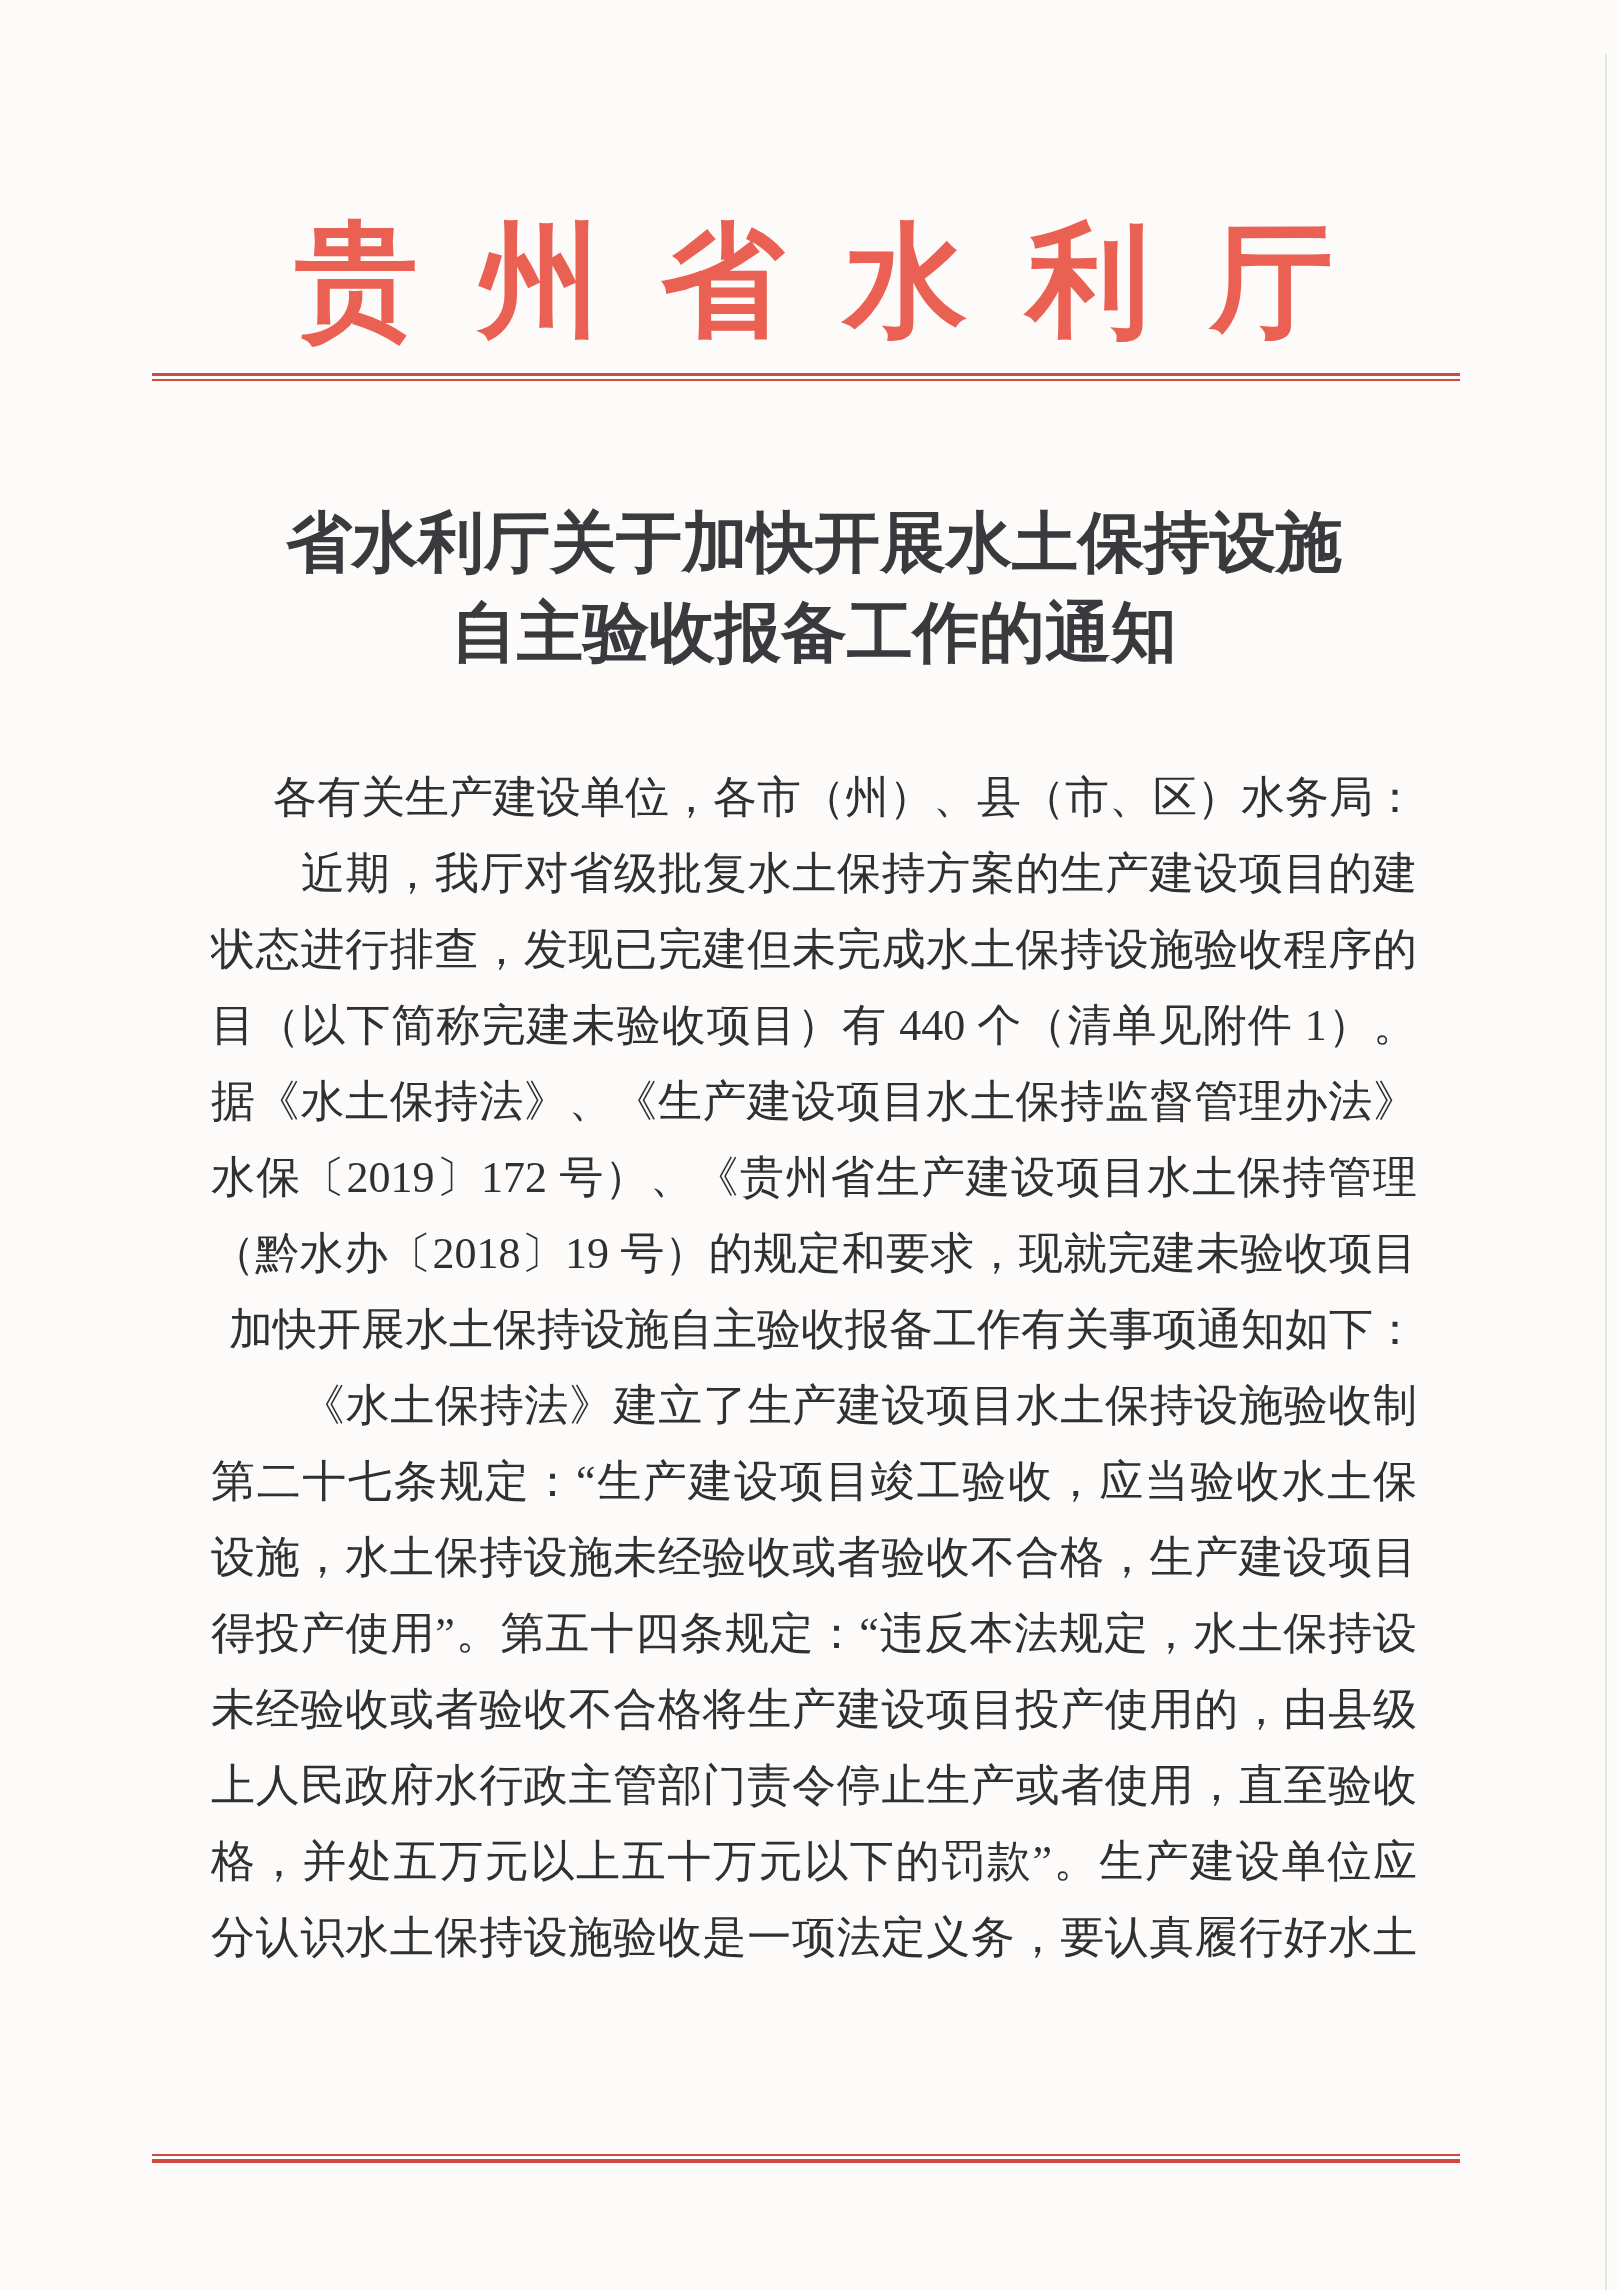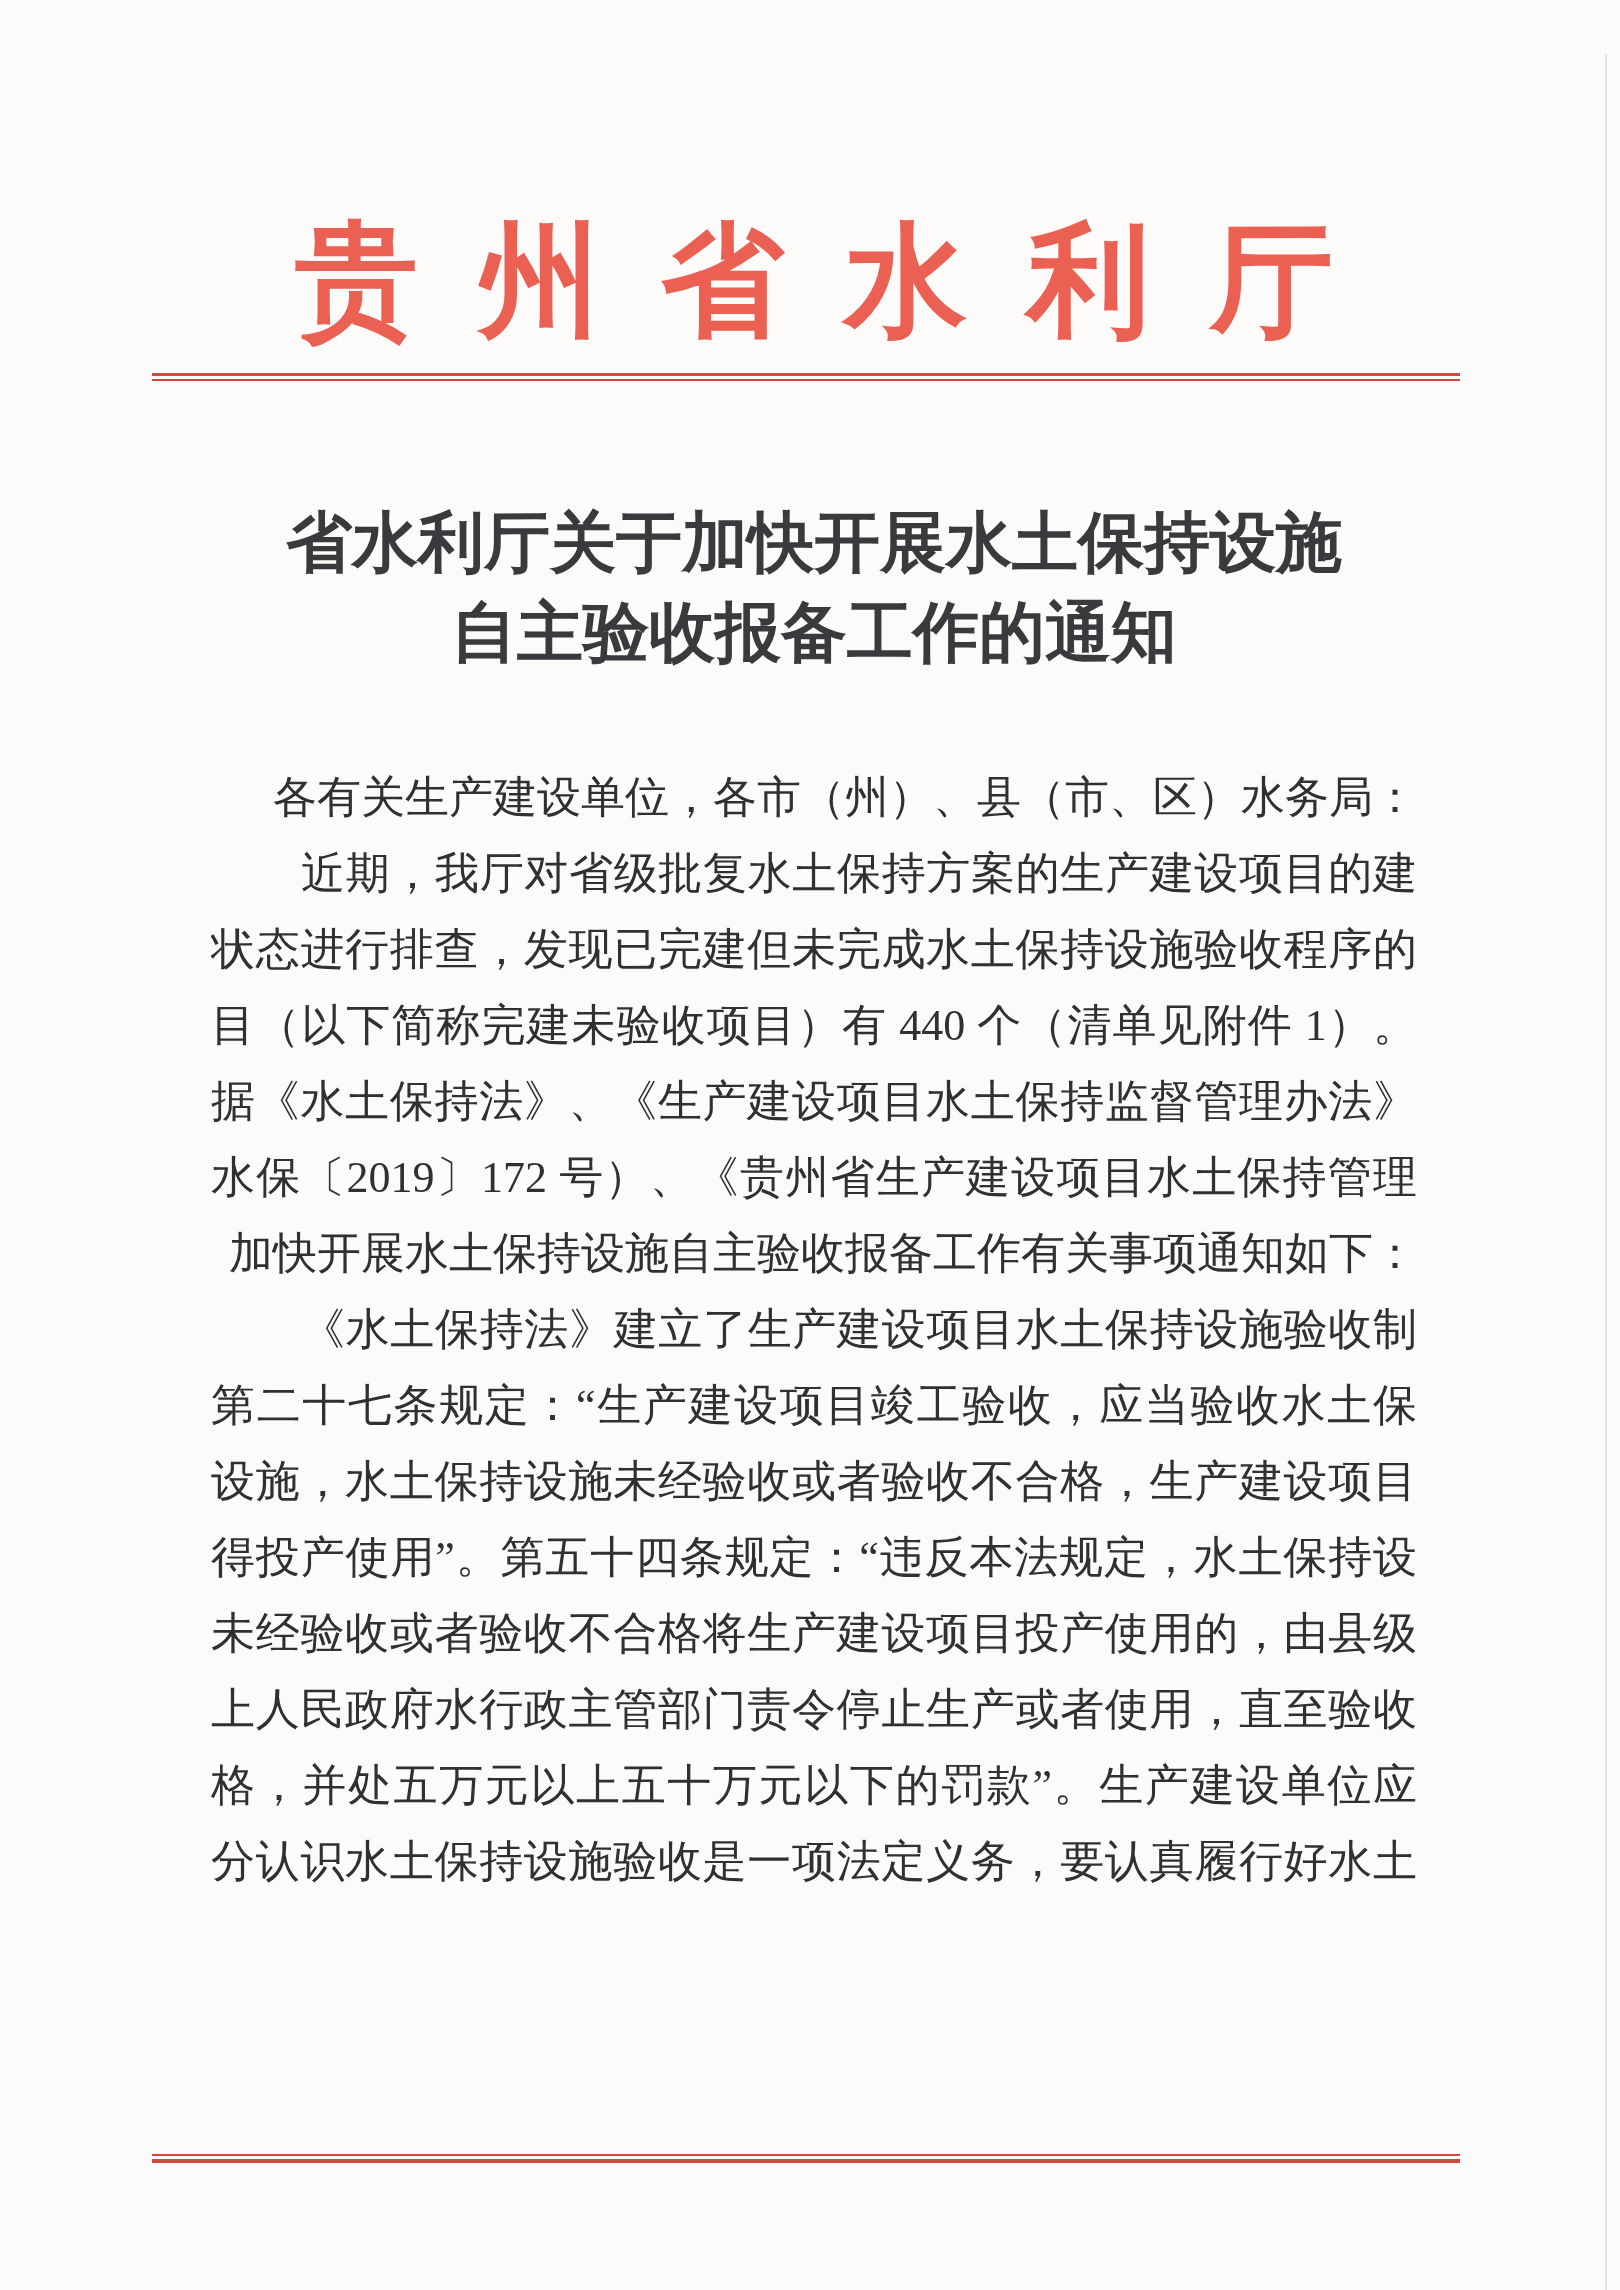--- a/index.html
+++ b/index.html
@@ -109,20 +109,21 @@
     <div class="doc-title-line">自主验收报备工作的通知</div>
   </div>
 
   <div class="body-text">
     <div class="line">各有关生产建设单位，各市（州）、县（市、区）水务局：</div>
     <div class="line indent justify">近期，我厅对省级批复水土保持方案的生产建设项目的建设</div>
     <div class="line justify">状态进行排查，发现已完建但未完成水土保持设施验收程序的项</div>
     <div class="line justify">目（以下简称完建未验收项目）有 440 个（清单见附件 1）。根</div>
     <div class="line justify">据《水土保持法》、《生产建设项目水土保持监督管理办法》（办</div>
     <div class="line justify">水保〔2019〕172 号）、《贵州省生产建设项目水土保持管理办法》</div>
+    <div class="line justify">（黔水办〔2018〕19 号）的规定和要求，现就完建未验收项目</div>
     <div class="line">加快开展水土保持设施自主验收报备工作有关事项通知如下：</div>
     <div class="line indent justify">《水土保持法》建立了生产建设项目水土保持设施验收制度。</div>
     <div class="line justify">第二十七条规定：“生产建设项目竣工验收，应当验收水土保持</div>
     <div class="line justify">设施，水土保持设施未经验收或者验收不合格，生产建设项目不</div>
     <div class="line justify">得投产使用”。第五十四条规定：“违反本法规定，水土保持设施</div>
     <div class="line justify">未经验收或者验收不合格将生产建设项目投产使用的，由县级以</div>
     <div class="line justify">上人民政府水行政主管部门责令停止生产或者使用，直至验收合</div>
     <div class="line justify">格，并处五万元以上五十万元以下的罚款”。生产建设单位应充</div>
     <div class="line justify">分认识水土保持设施验收是一项法定义务，要认真履行好水土保</div>
   </div>

